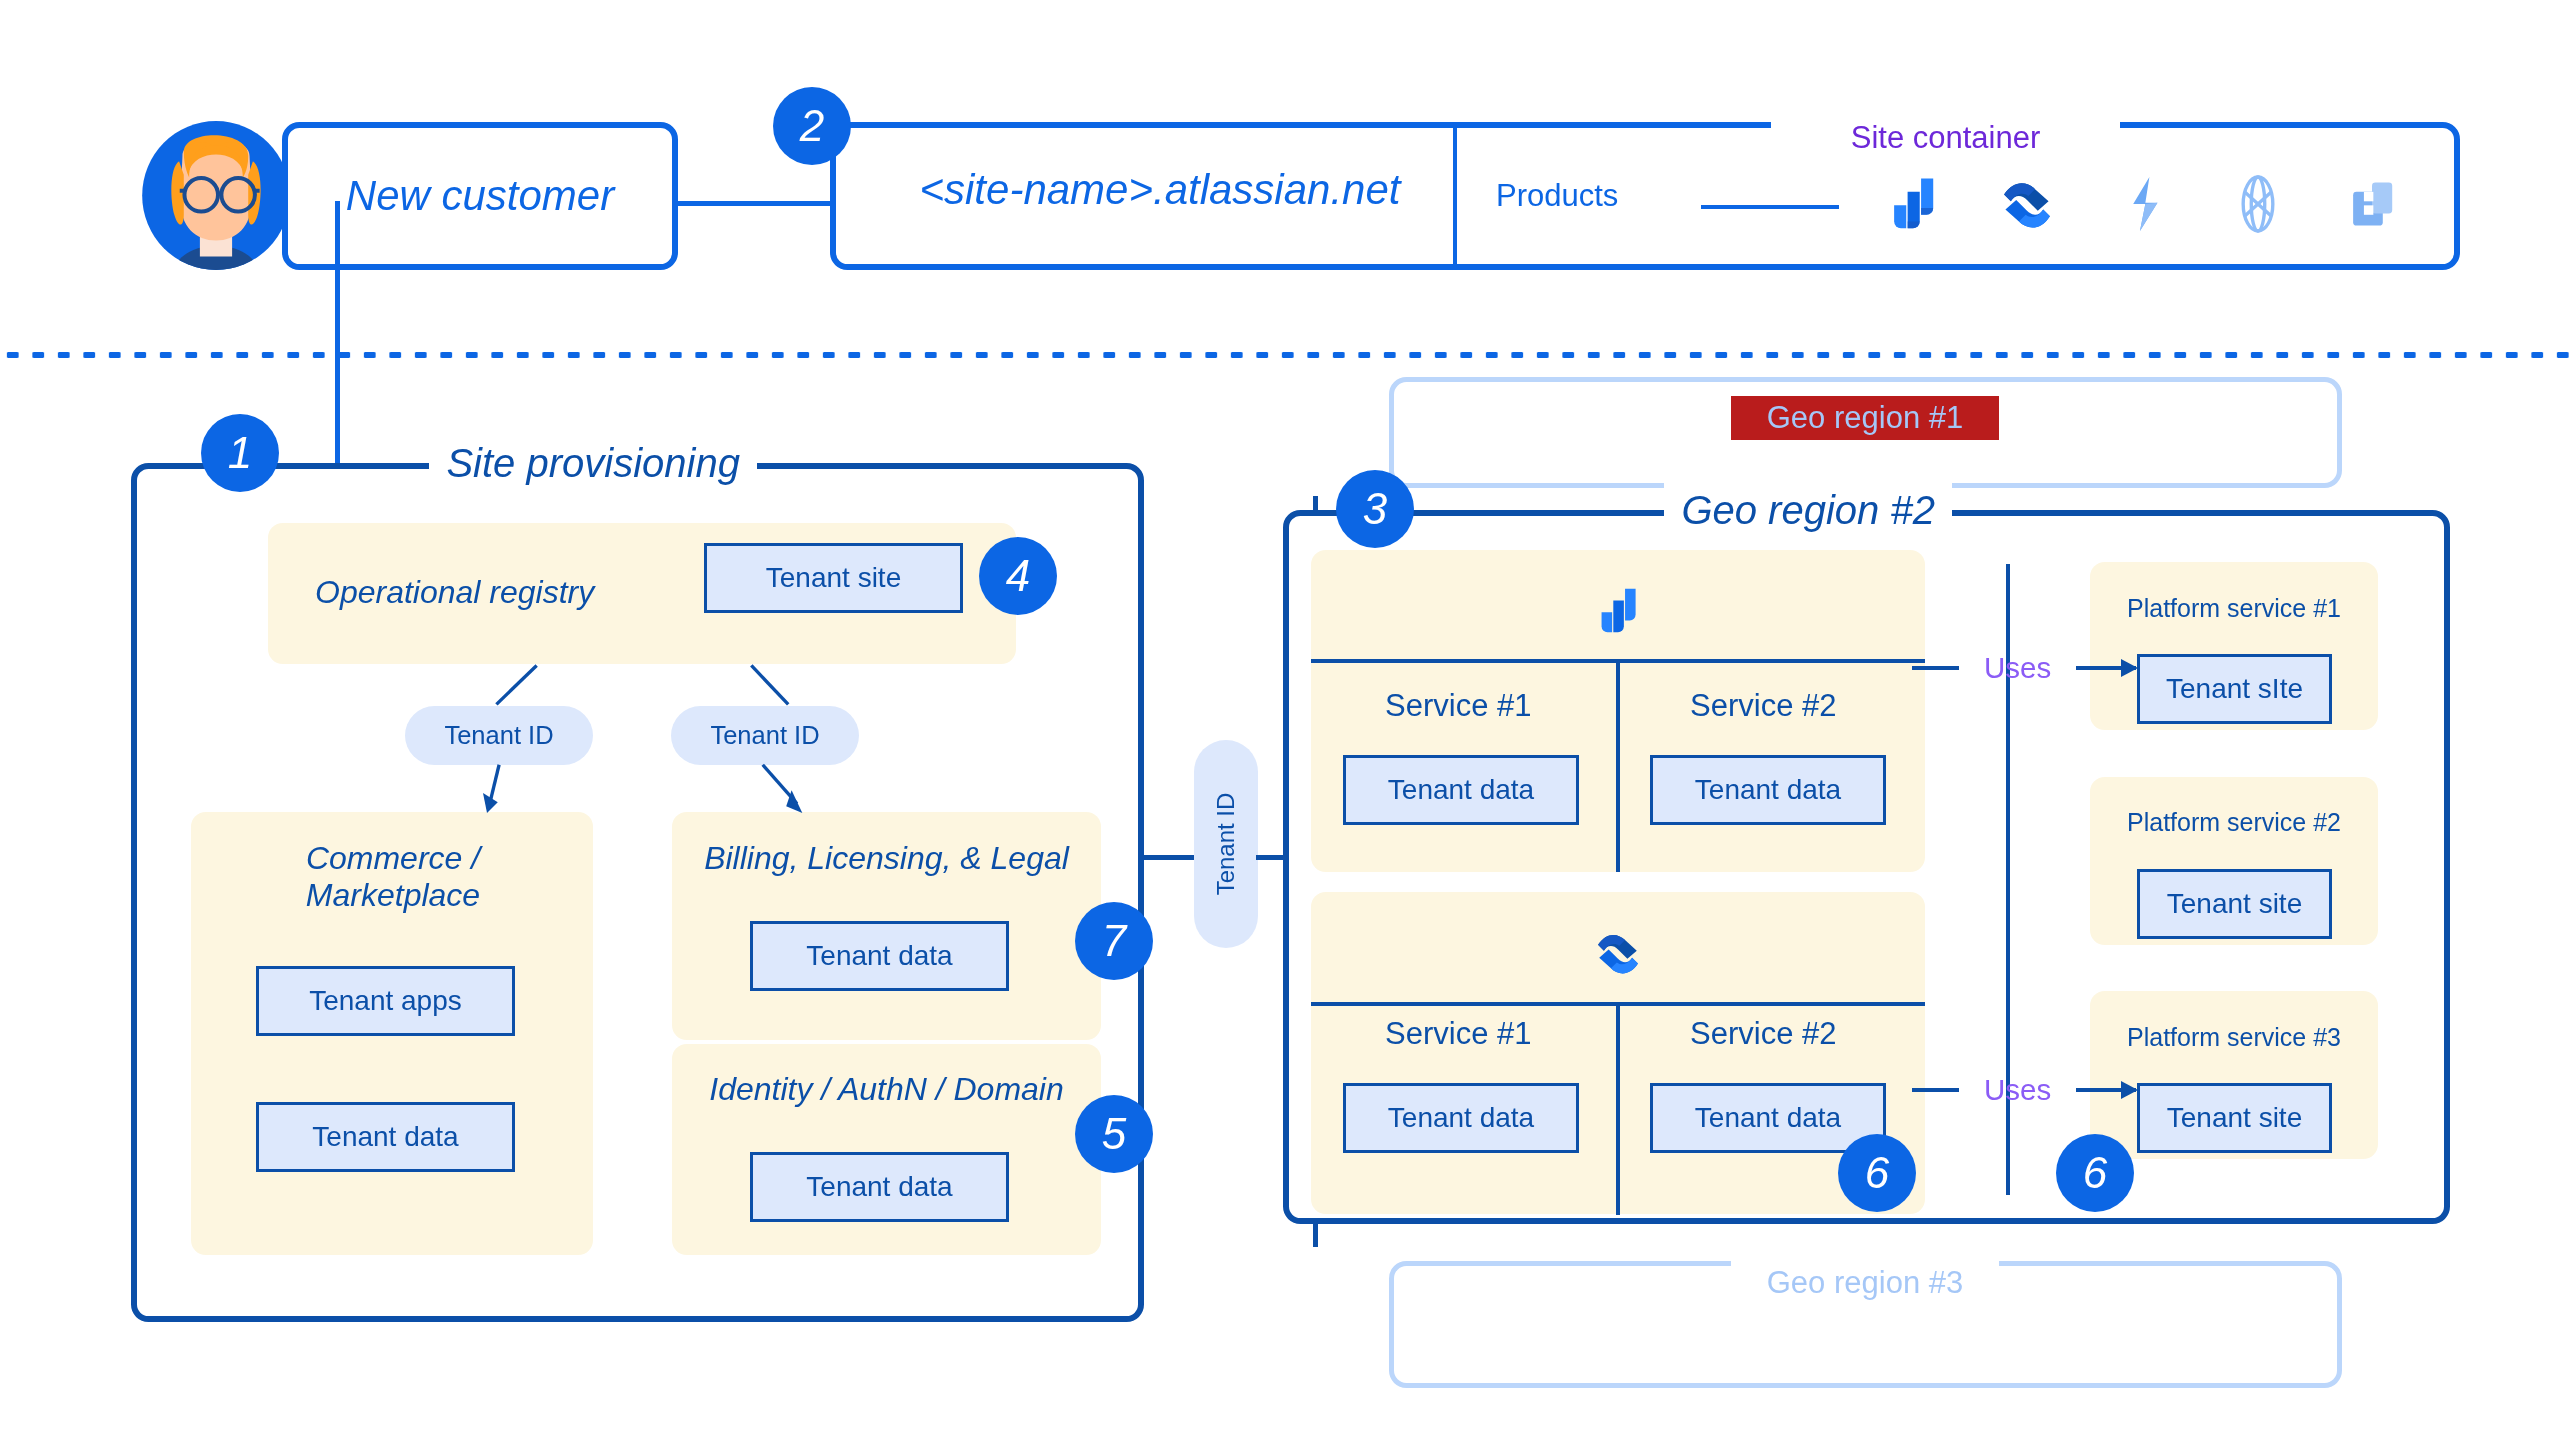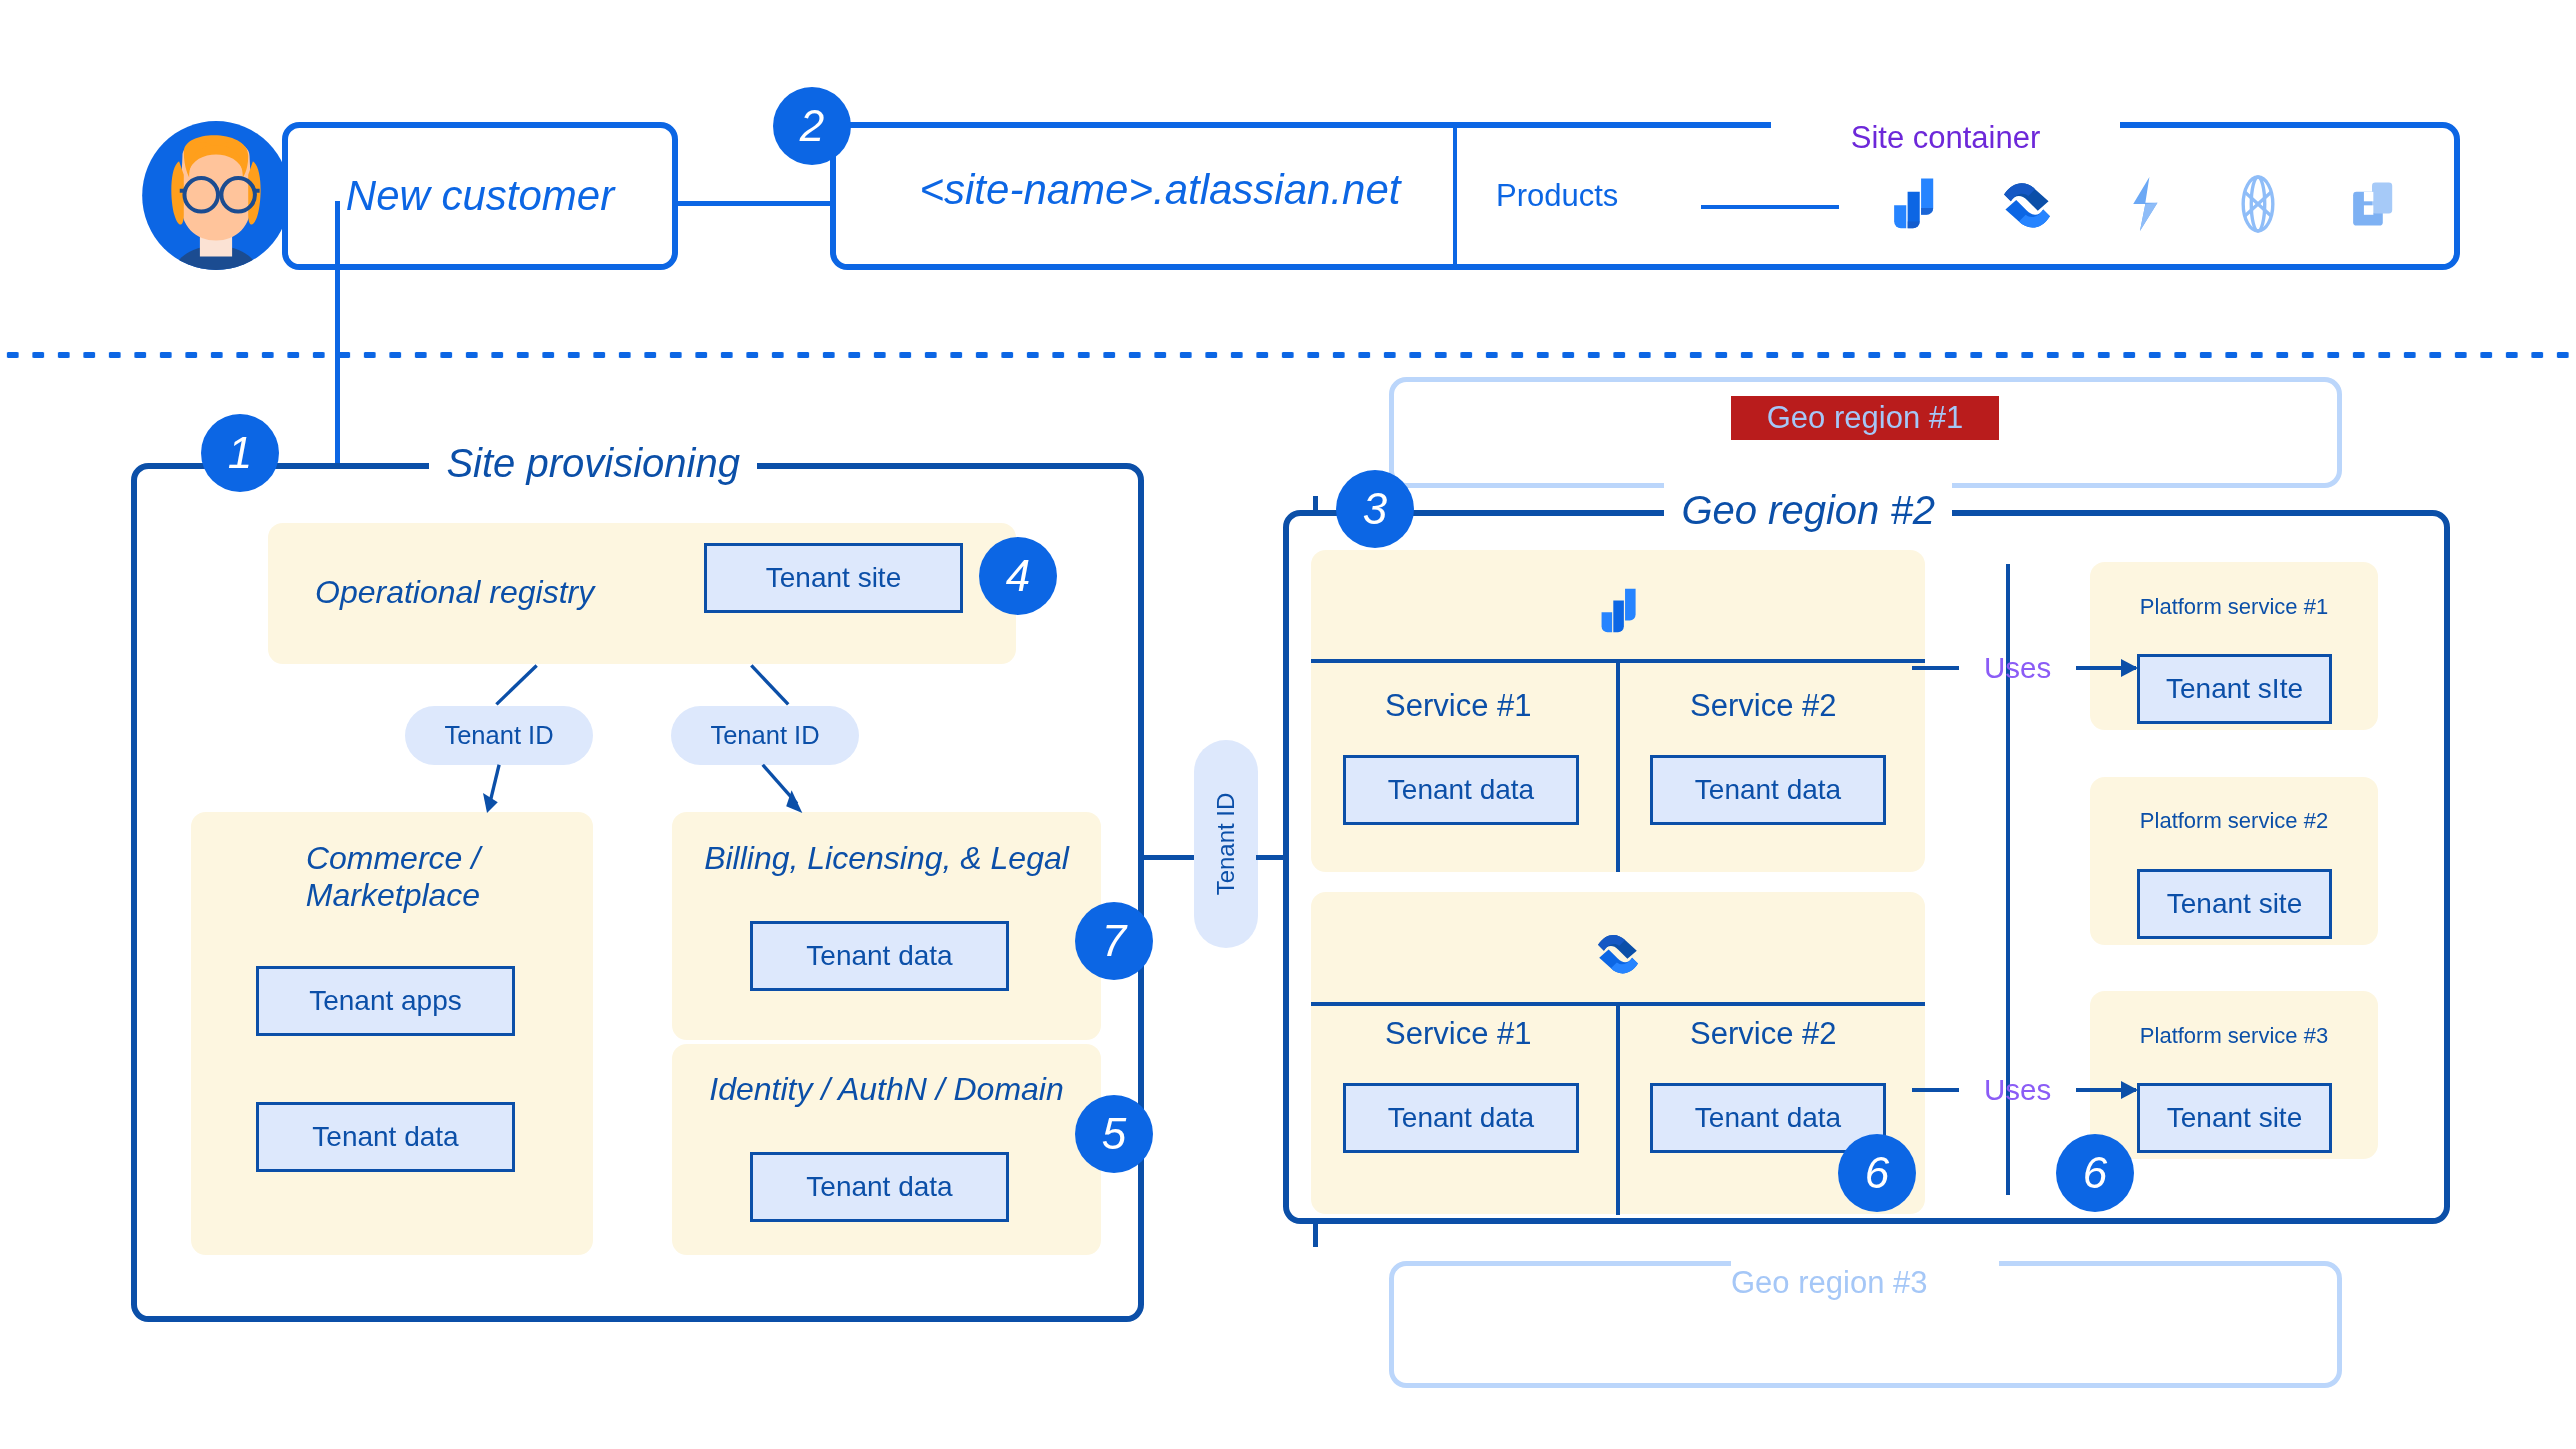--- a/index.html
+++ b/index.html
@@ -101,21 +101,21 @@
   
   #geo1{left:1389px;top:377px;width:953px;height:111px;
       border:5.4px solid #BBD6FB;border-radius:17.4px;box-sizing:border-box;background:#fff;}
   #geo1-cap{left:1731px;top:396px;width:268px;height:44px;background:#b91c1c;
       display:flex;align-items:center;justify-content:center;}
   #geo1-cap span{font-size:31px;color:#A5C7F7;white-space:nowrap;}
 
   #geo3{left:1389px;top:1261px;width:953px;height:127px;
       border:5.4px solid #BBD6FB;border-radius:17.4px;box-sizing:border-box;background:#fff;}
   #geo3-cap{left:1731px;top:1261px;width:268px;height:44px;background:#fff;
-      display:flex;align-items:center;justify-content:flex-start;}
+      display:flex;align-items:center;justify-content:center;}
   #geo3-cap span{font-size:31px;color:#A5C7F7;white-space:nowrap;}
 
   
   #geo2{left:1283px;top:510px;width:1167px;height:714px;
      border:6px solid #0B4FA8;border-radius:17.4px;background:#fff;box-sizing:border-box;z-index:5;}
   #geo2-cap{left:1664px;top:482px;height:56px;background:#fff;padding:0 17.4px;
      display:flex;align-items:center;justify-content:center;z-index:8;}
   #geo2-cap span{font-size:40px;font-style:italic;color:#0B4FA8;white-space:nowrap;}
 
   .prodcard{background:#FDF6E0;border-radius:14.8px;position:absolute;z-index:6;}
@@ -148,21 +148,21 @@
   .uses .tx{font-size:29.5px;color:#8b5cf6;margin:0 25px;white-space:nowrap;}
   .uses .arw{width:60px;height:4px;background:#0B4FA8;position:relative;}
   .uses .arw:after{content:"";position:absolute;right:-1.3px;top:-7.4px;
      border-left:17.4px solid #0B4FA8;border-top:9.4px solid transparent;
      border-bottom:9.4px solid transparent;}
   #uses1{left:1912px;top:651px;}
   #uses2{left:1912px;top:1073px;}
 
   
   .psvc{background:#FDF6E0;border-radius:14.8px;position:absolute;z-index:6;}
-  .psvc-title{position:absolute;font-size:22px;color:#0B4FA8;z-index:7;
+  .psvc-title{position:absolute;font-size:25px;color:#0B4FA8;z-index:7;
      text-align:center;white-space:nowrap;}
   #ps1{left:2090px;top:562px;width:288px;height:168px;}
   #ps1t{left:2090px;top:594px;width:288px;}
   #ps1b{left:2137px;top:654px;width:195px;height:70px;z-index:7;}
   #ps2{left:2090px;top:777px;width:288px;height:168px;}
   #ps2t{left:2090px;top:808px;width:288px;}
   #ps2b{left:2137px;top:869px;width:195px;height:70px;z-index:7;}
   #ps3{left:2090px;top:991px;width:288px;height:168px;}
   #ps3t{left:2090px;top:1023px;width:288px;}
   #ps3b{left:2137px;top:1083px;width:195px;height:70px;z-index:7;}

